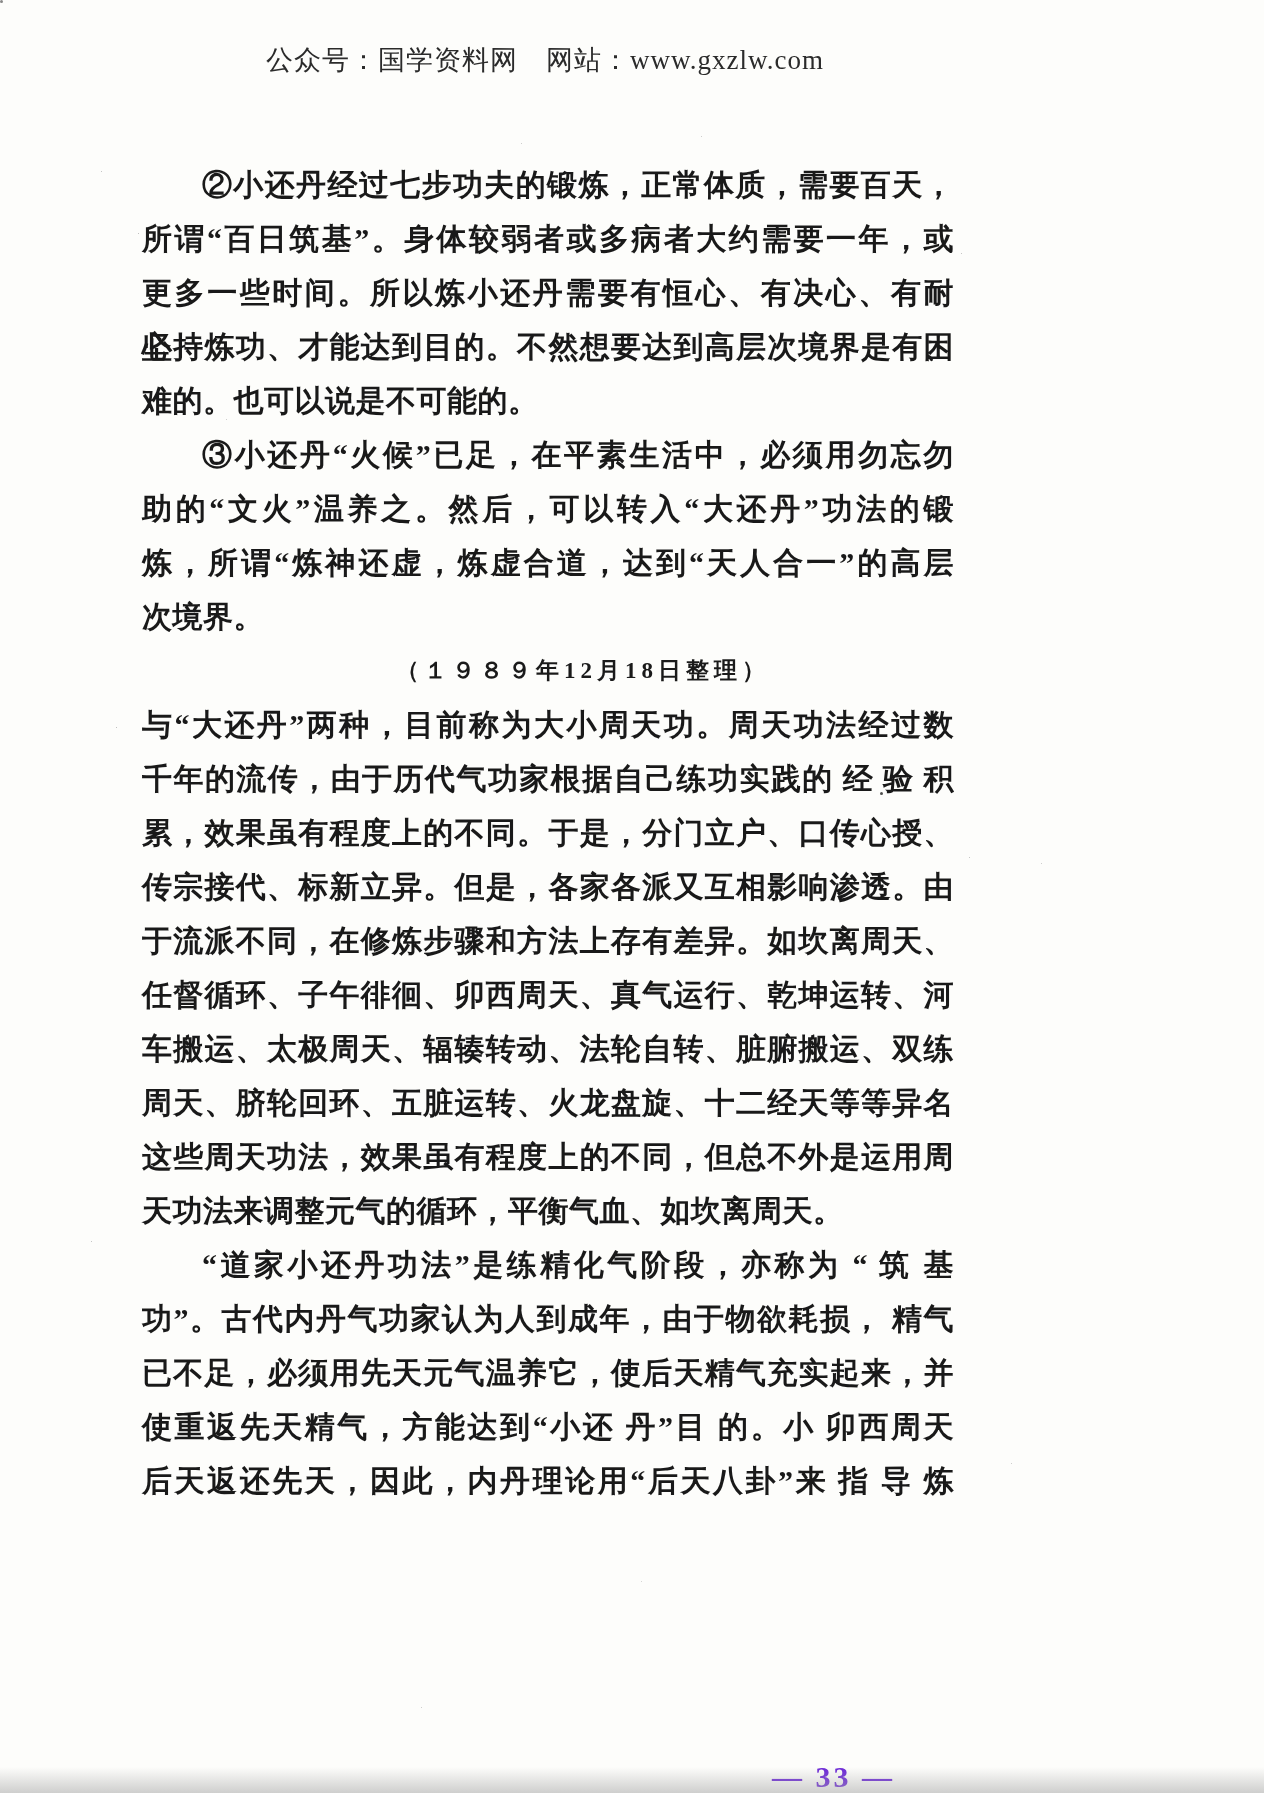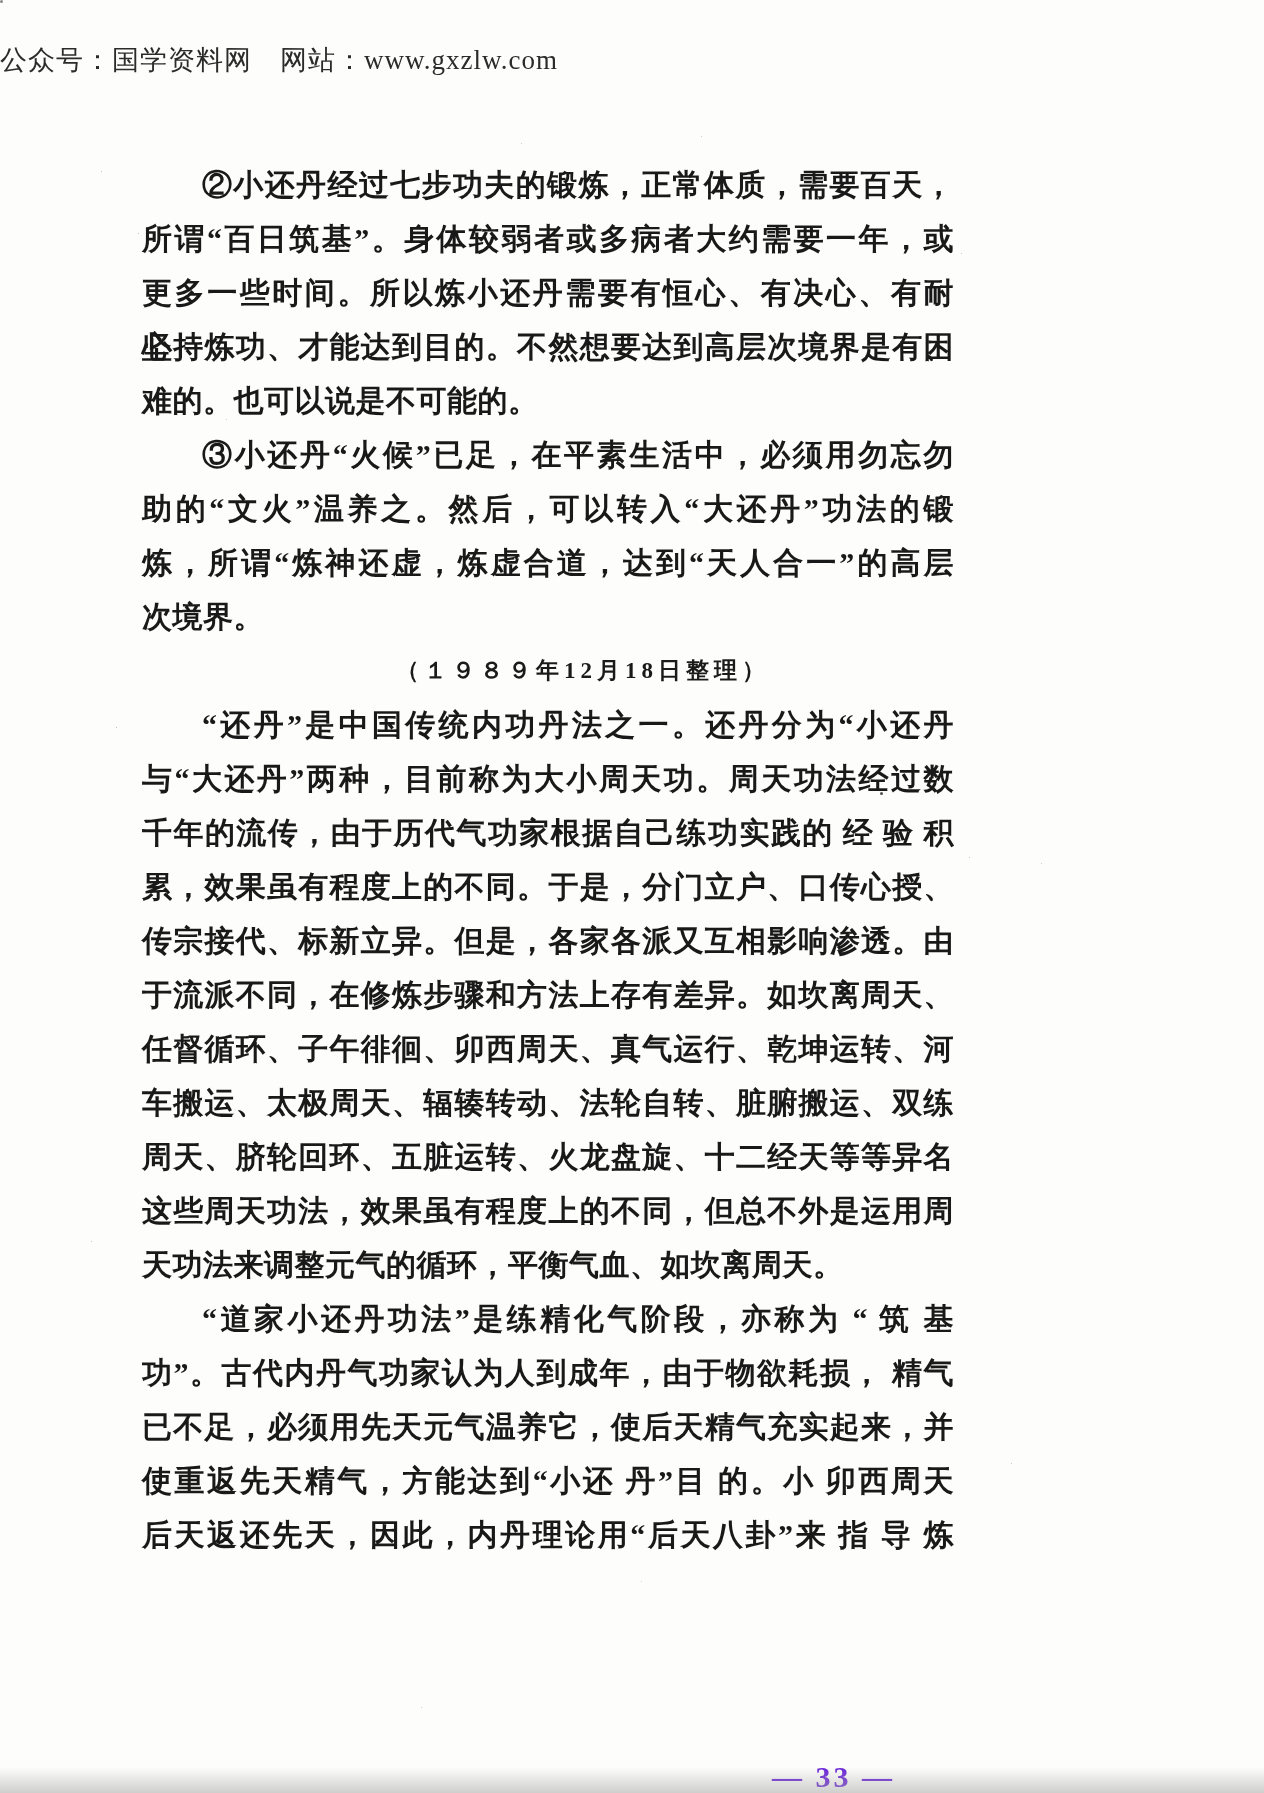--- a/index.html
+++ b/index.html
@@ -7,20 +7,21 @@
     position:relative;
     width:1264px;height:1793px;
     margin:0 auto;
     background:#fdfdfb;
     font-family:"Liberation Serif","DejaVu Serif",serif;
     color:#1a1a1a;
     overflow:hidden;
   }
   .page-header{
     position:absolute;top:42px;left:0;right:0;
+    text-align:center;
     padding-right:174px;
     font-size:27px;
     letter-spacing:1px;
     color:#2b2b2b;
     font-weight:500;
   }
   .doc-body{
     position:absolute;top:158px;left:142px;width:812px;
   }
   .para{margin:0;}
@@ -98,21 +99,20 @@
         <div class="line last">难的。也可以说是不可能的。</div>
       </div>
       <div class="para">
         <div class="line indent">③小还丹“火候”已足，在平素生活中，必须用勿忘勿</div>
         <div class="line">助的“文火”温养之。然后，可以转入“大还丹”功法的锻</div>
         <div class="line">炼，所谓“炼神还虚，炼虚合道，达到“天人合一”的高层</div>
         <div class="line last">次境界。</div>
       </div>
       <div class="date-line">（１９８９年12月18日整理）</div>
       <div class="para">
-        <div class="line indent">“还丹”是中国传统内功丹法之一。还丹分为“小还丹</div>
         <div class="line">与“大还丹”两种，目前称为大小周天功。周天功法经过数</div>
         <div class="line">千年的流传，由于历代气功家根据自己练功实践的 经 验 积</div>
         <div class="line">累，效果虽有程度上的不同。于是，分门立户、口传心授、</div>
         <div class="line">传宗接代、标新立异。但是，各家各派又互相影响渗透。由</div>
         <div class="line">于流派不同，在修炼步骤和方法上存有差异。如坎离周天、</div>
         <div class="line">任督循环、子午徘徊、卯西周天、真气运行、乾坤运转、河</div>
         <div class="line">车搬运、太极周天、辐辏转动、法轮自转、脏腑搬运、双练</div>
         <div class="line">周天、脐轮回环、五脏运转、火龙盘旋、十二经天等等异名</div>
         <div class="line">这些周天功法，效果虽有程度上的不同，但总不外是运用周</div>
         <div class="line last">天功法来调整元气的循环，平衡气血、如坎离周天。</div>

